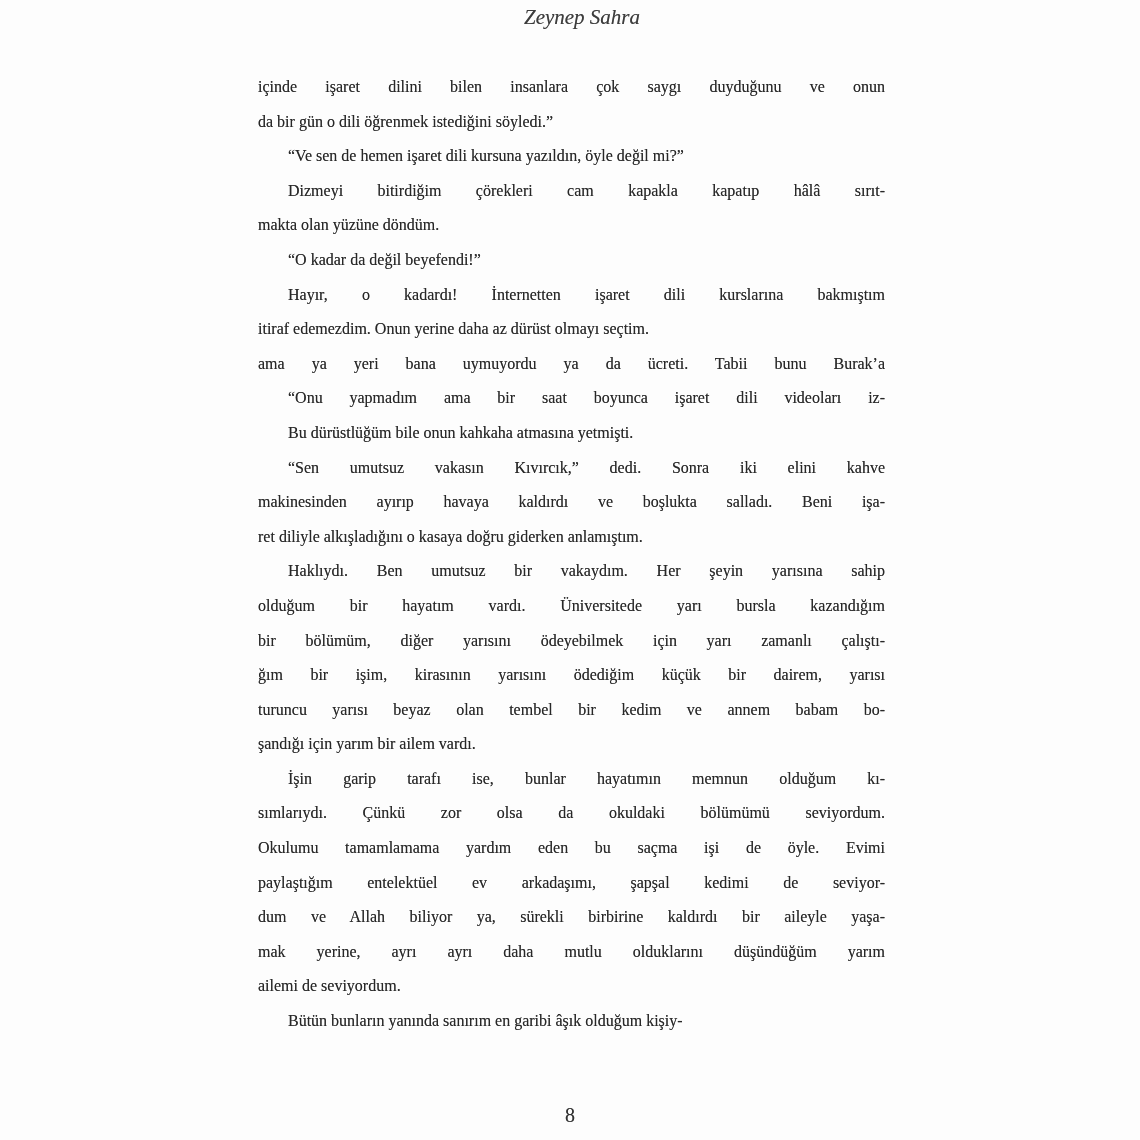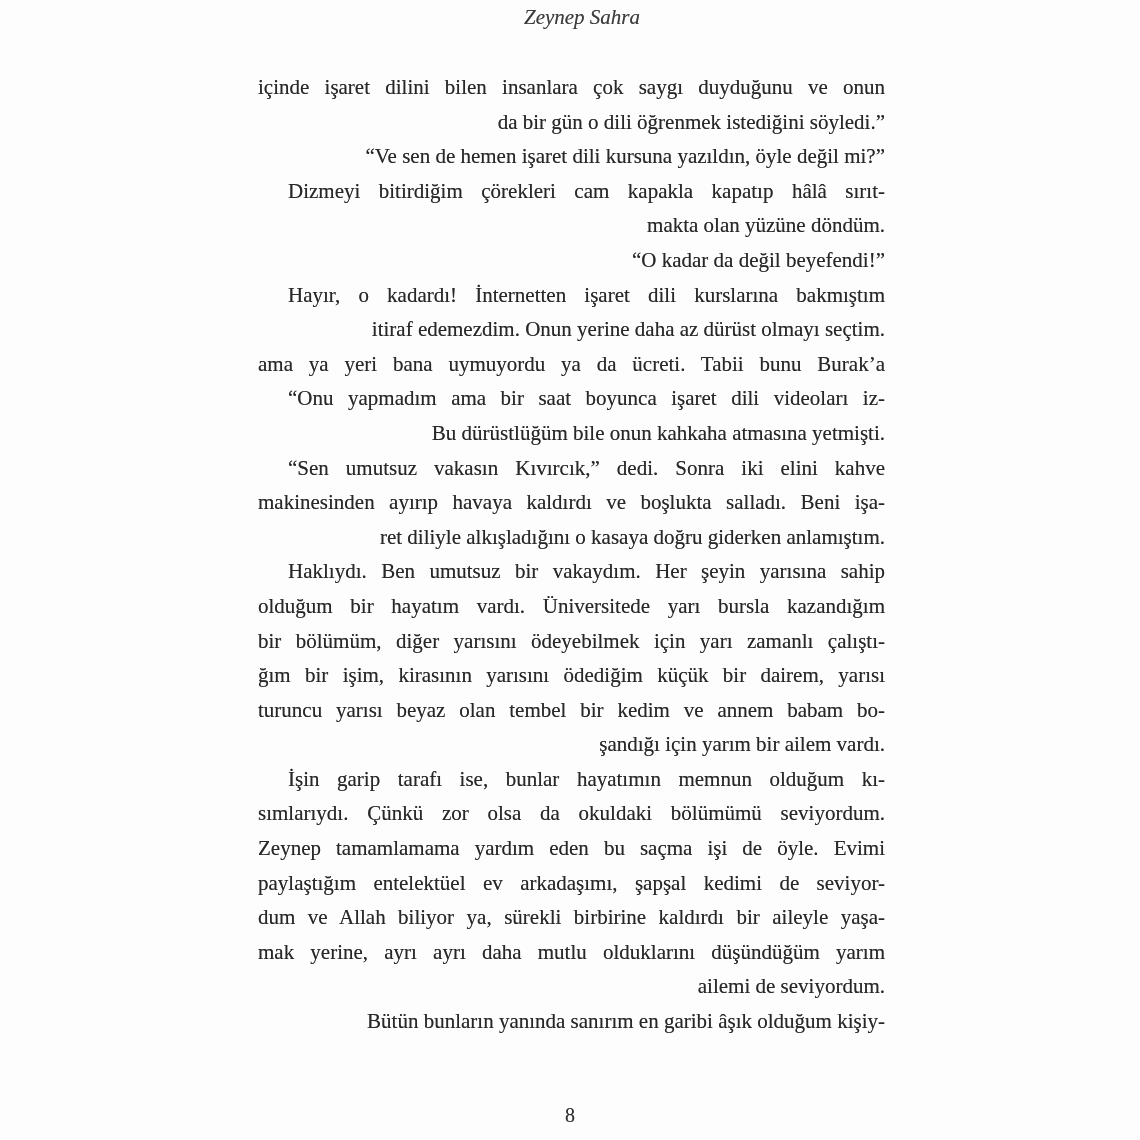--- a/index.html
+++ b/index.html
@@ -21,25 +21,25 @@
     font-style: italic;
     font-size: 21px;
     color: #3d3d3d;
     text-shadow: 0 0 0.6px rgba(50,50,50,0.5);
   }
   .text-block {
     position: absolute;
     left: 258px;
     top: 70px;
     width: 627px;
-    font-size: 21px;
+    font-size: 16px;
     line-height: 34.6px;
     text-shadow: 0 0 0.6px rgba(40,40,40,0.55);
   }
-  .line { min-height: 34.6px; text-align: right; }
+  .line { min-height: 34.6px; }
   .just { text-align: justify; text-align-last: justify; }
   .indent { text-indent: 30px; }
   .it { }
   .page-number {
     position: absolute;
     top: 1104px;
     left: 0;
     width: 100%;
     text-align: center;
     font-size: 20px;
@@ -69,21 +69,21 @@
       <div class="line just"><span>makinesinden ayırıp havaya kaldırdı ve boşlukta salladı. Beni işa-</span></div>
       <div class="line"><span>ret diliyle alkışladığını o kasaya doğru giderken anlamıştım.</span></div>
       <div class="line indent just"><span>Haklıydı. Ben umutsuz bir vakaydım. Her şeyin yarısına sahip</span></div>
       <div class="line just"><span>olduğum bir hayatım vardı. Üniversitede yarı bursla kazandığım</span></div>
       <div class="line just"><span>bir bölümüm, diğer yarısını ödeyebilmek için yarı zamanlı çalıştı-</span></div>
       <div class="line just"><span>ğım bir işim, kirasının yarısını ödediğim küçük bir dairem, yarısı</span></div>
       <div class="line just"><span>turuncu yarısı beyaz olan tembel bir kedim ve annem babam bo-</span></div>
       <div class="line"><span>şandığı için yarım bir ailem vardı.</span></div>
       <div class="line indent just"><span>İşin garip tarafı ise, bunlar hayatımın memnun olduğum kı-</span></div>
       <div class="line just"><span>sımlarıydı. Çünkü zor olsa da okuldaki bölümümü seviyordum.</span></div>
-      <div class="line just"><span>Zeynep tamamlamama yardım eden bu saçma işi de öyle. Evimi</span></div>
+      <div class="line just"><span>Okulumu tamamlamama yardım eden bu saçma işi de öyle. Evimi</span></div>
       <div class="line just"><span>paylaştığım entelektüel ev arkadaşımı, şapşal kedimi de seviyor-</span></div>
       <div class="line just"><span>dum ve Allah biliyor ya, sürekli birbirine kaldırdı bir aileyle yaşa-</span></div>
       <div class="line just"><span>mak yerine, ayrı ayrı daha mutlu olduklarını düşündüğüm yarım</span></div>
       <div class="line"><span>ailemi de seviyordum.</span></div>
       <div class="line indent"><span>Bütün bunların yanında sanırım en garibi âşık olduğum kişiy-</span></div>
     </div>
 
   <div class="page-number">8</div>
 </div>
 

